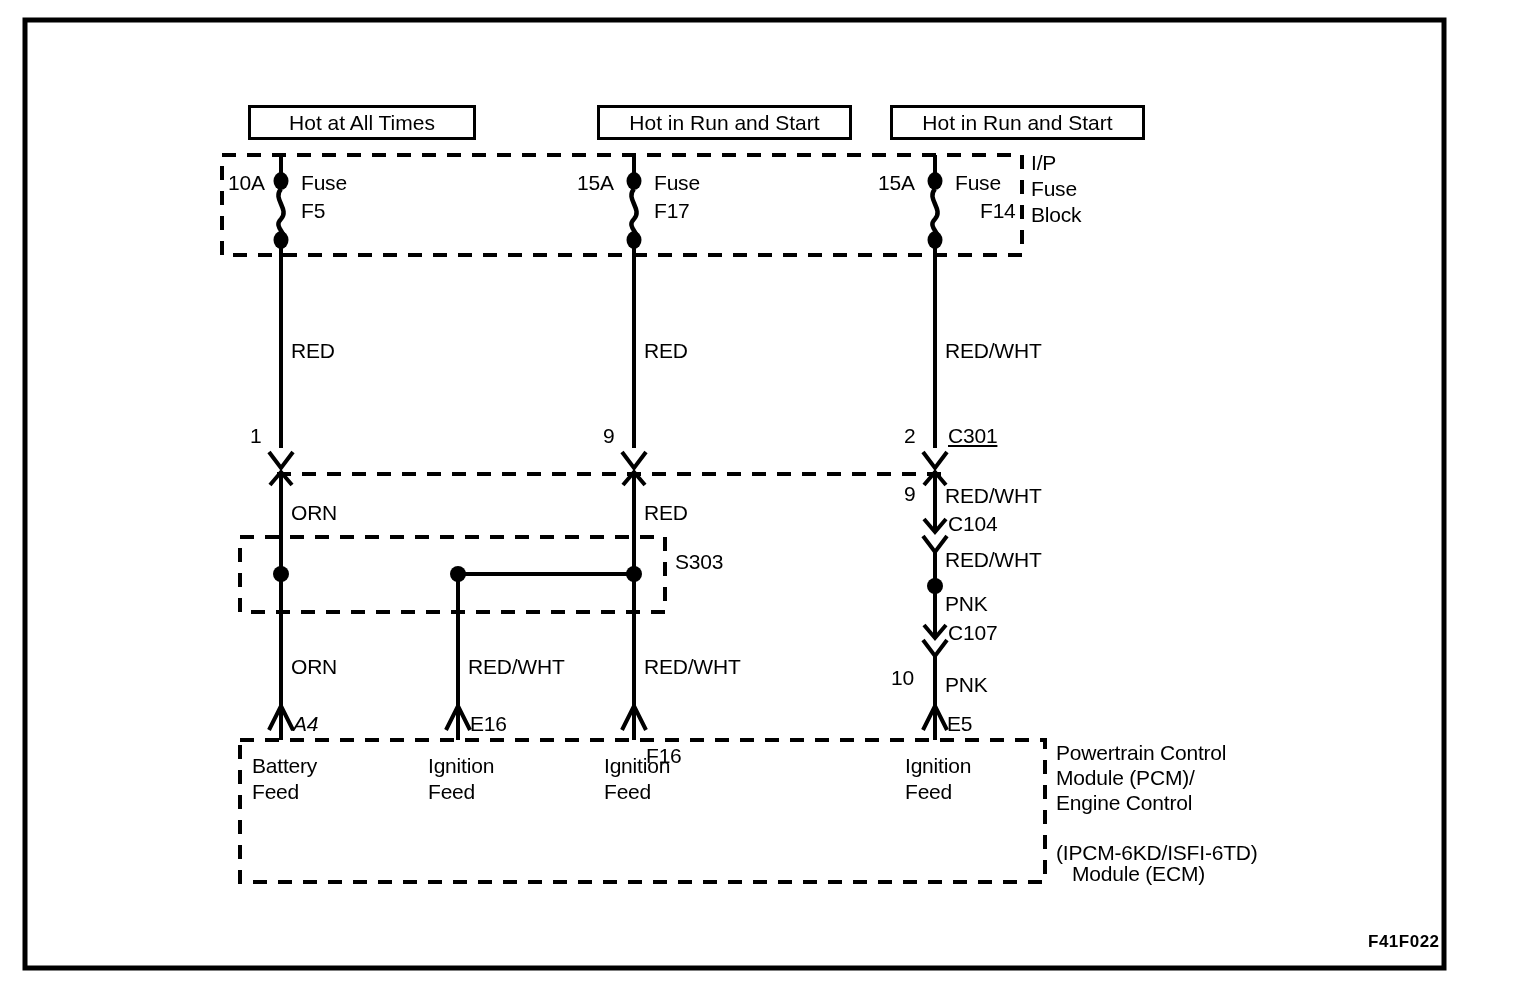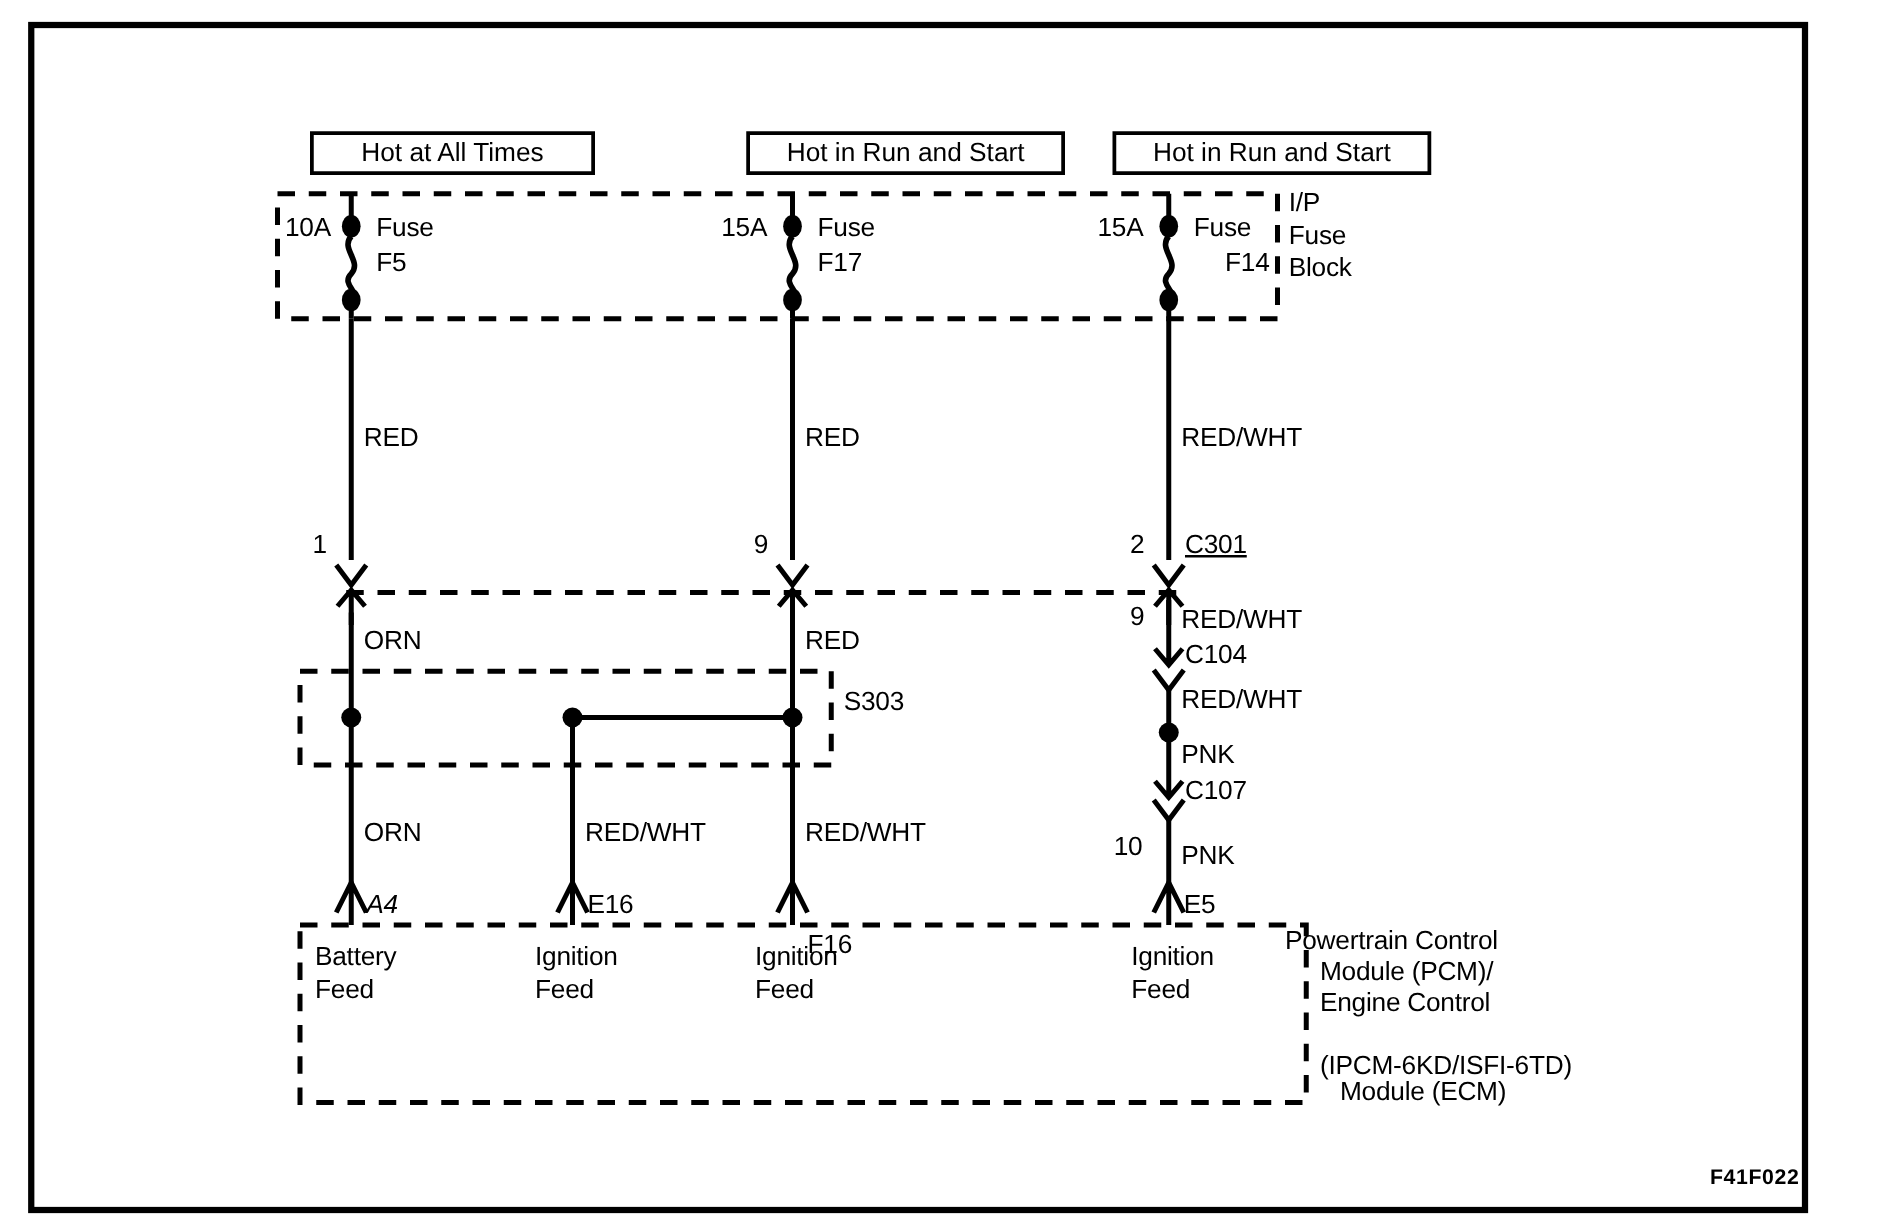--- a/index.html
+++ b/index.html
@@ -195,21 +195,21 @@
 
   <div class="lbl" style="left:428px; top:753px;">Ignition</div>
   <div class="lbl" style="left:428px; top:779px;">Feed</div>
 
   <div class="lbl" style="left:604px; top:753px;">Ignition</div>
   <div class="lbl" style="left:604px; top:779px;">Feed</div>
 
   <div class="lbl" style="left:905px; top:753px;">Ignition</div>
   <div class="lbl" style="left:905px; top:779px;">Feed</div>
 
-  <div class="lbl" style="left:1028px; top:740px;">Powertrain Control</div>
+  <div class="lbl" style="left:1056px; top:740px;">Powertrain Control</div>
   <div class="lbl" style="left:1056px; top:765px;">Module (PCM)/</div>
   <div class="lbl" style="left:1056px; top:790px;">Engine Control</div>
   <div class="lbl" style="left:1056px; top:861px;margin-left:16px;">Module (ECM)</div>
   <div class="lbl" style="left:1056px; top:840px;">(IPCM-6KD/ISFI-6TD)</div>
 
   <div class="figid" style="left:1368px; top:932px;">F41F022</div>
 
 </div>
 
 </body></html>

